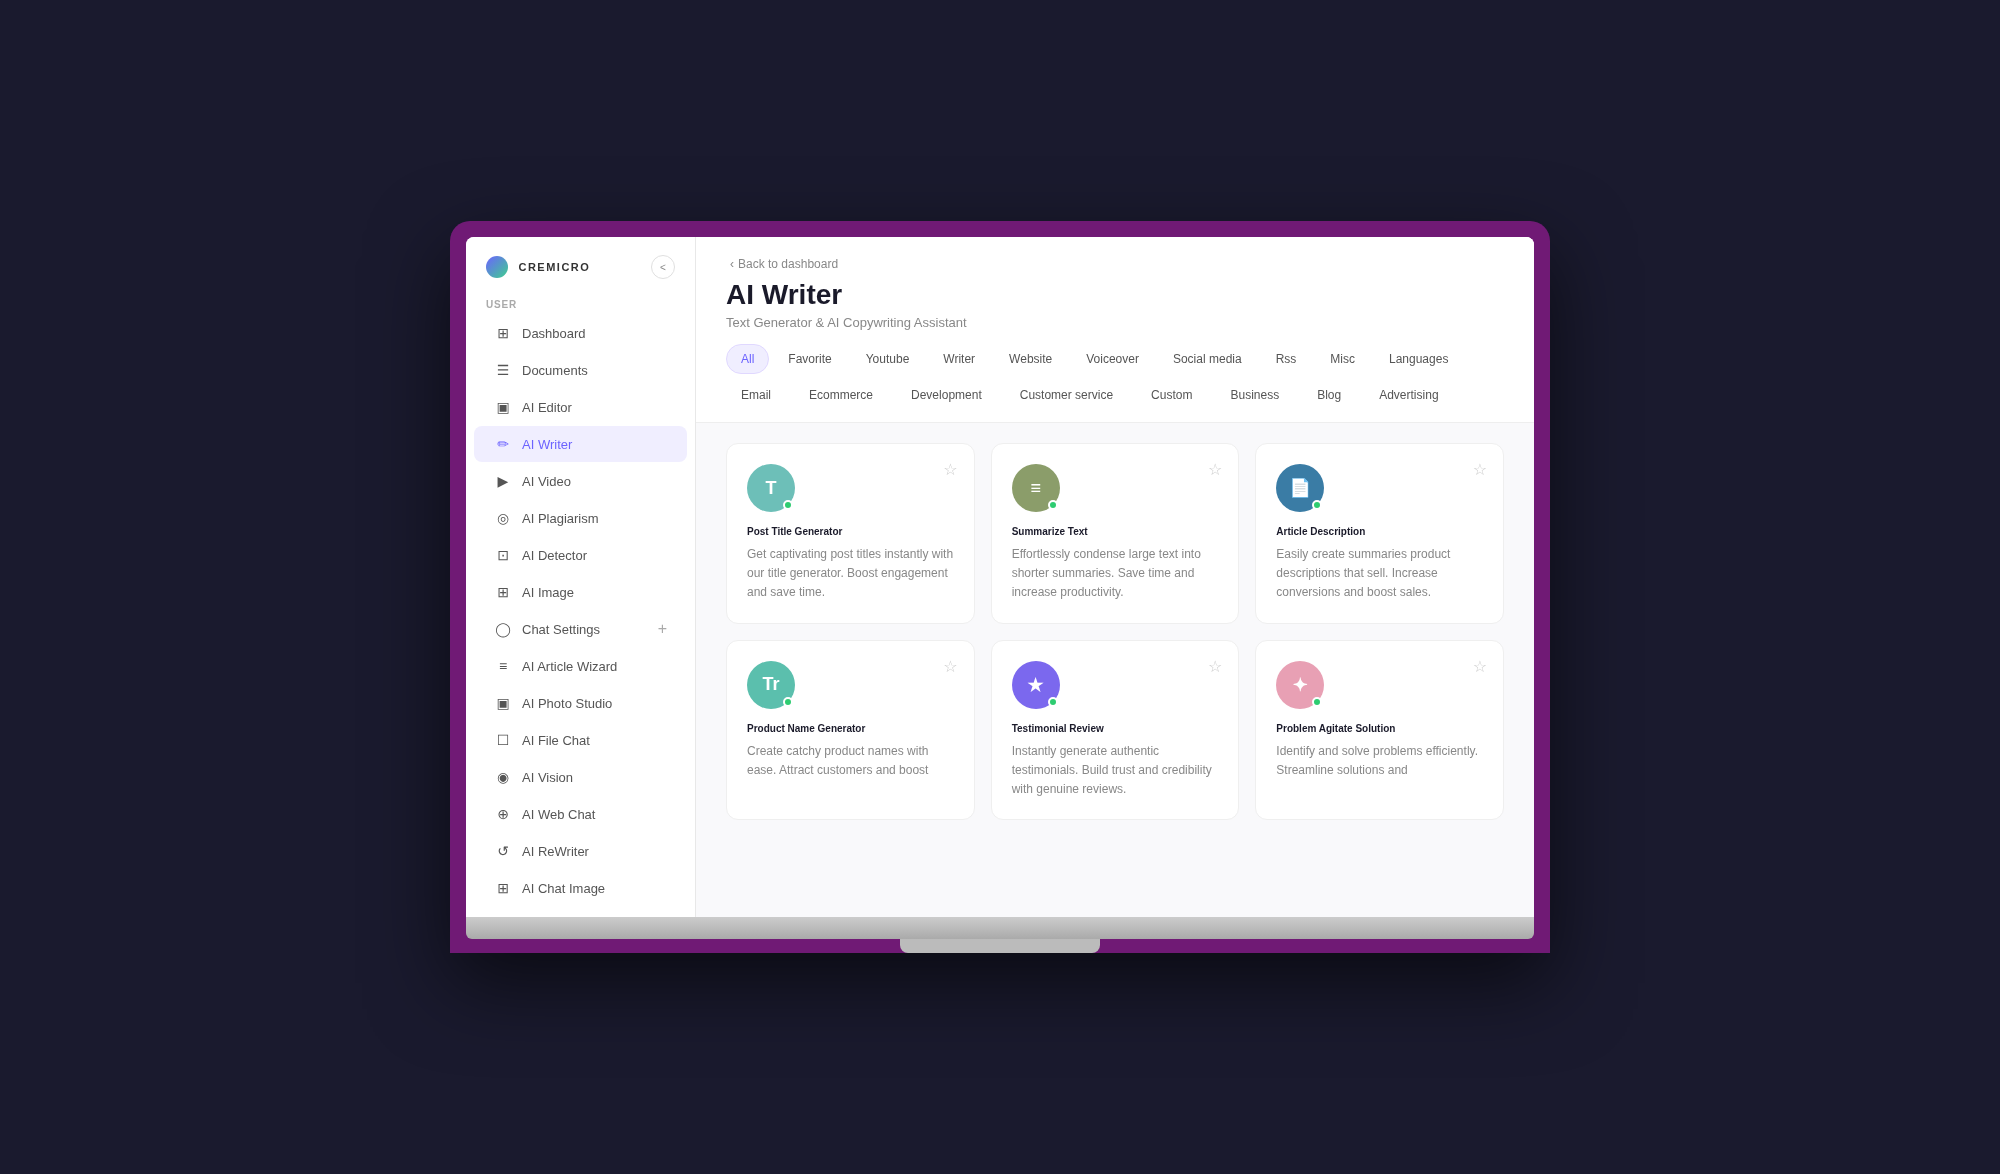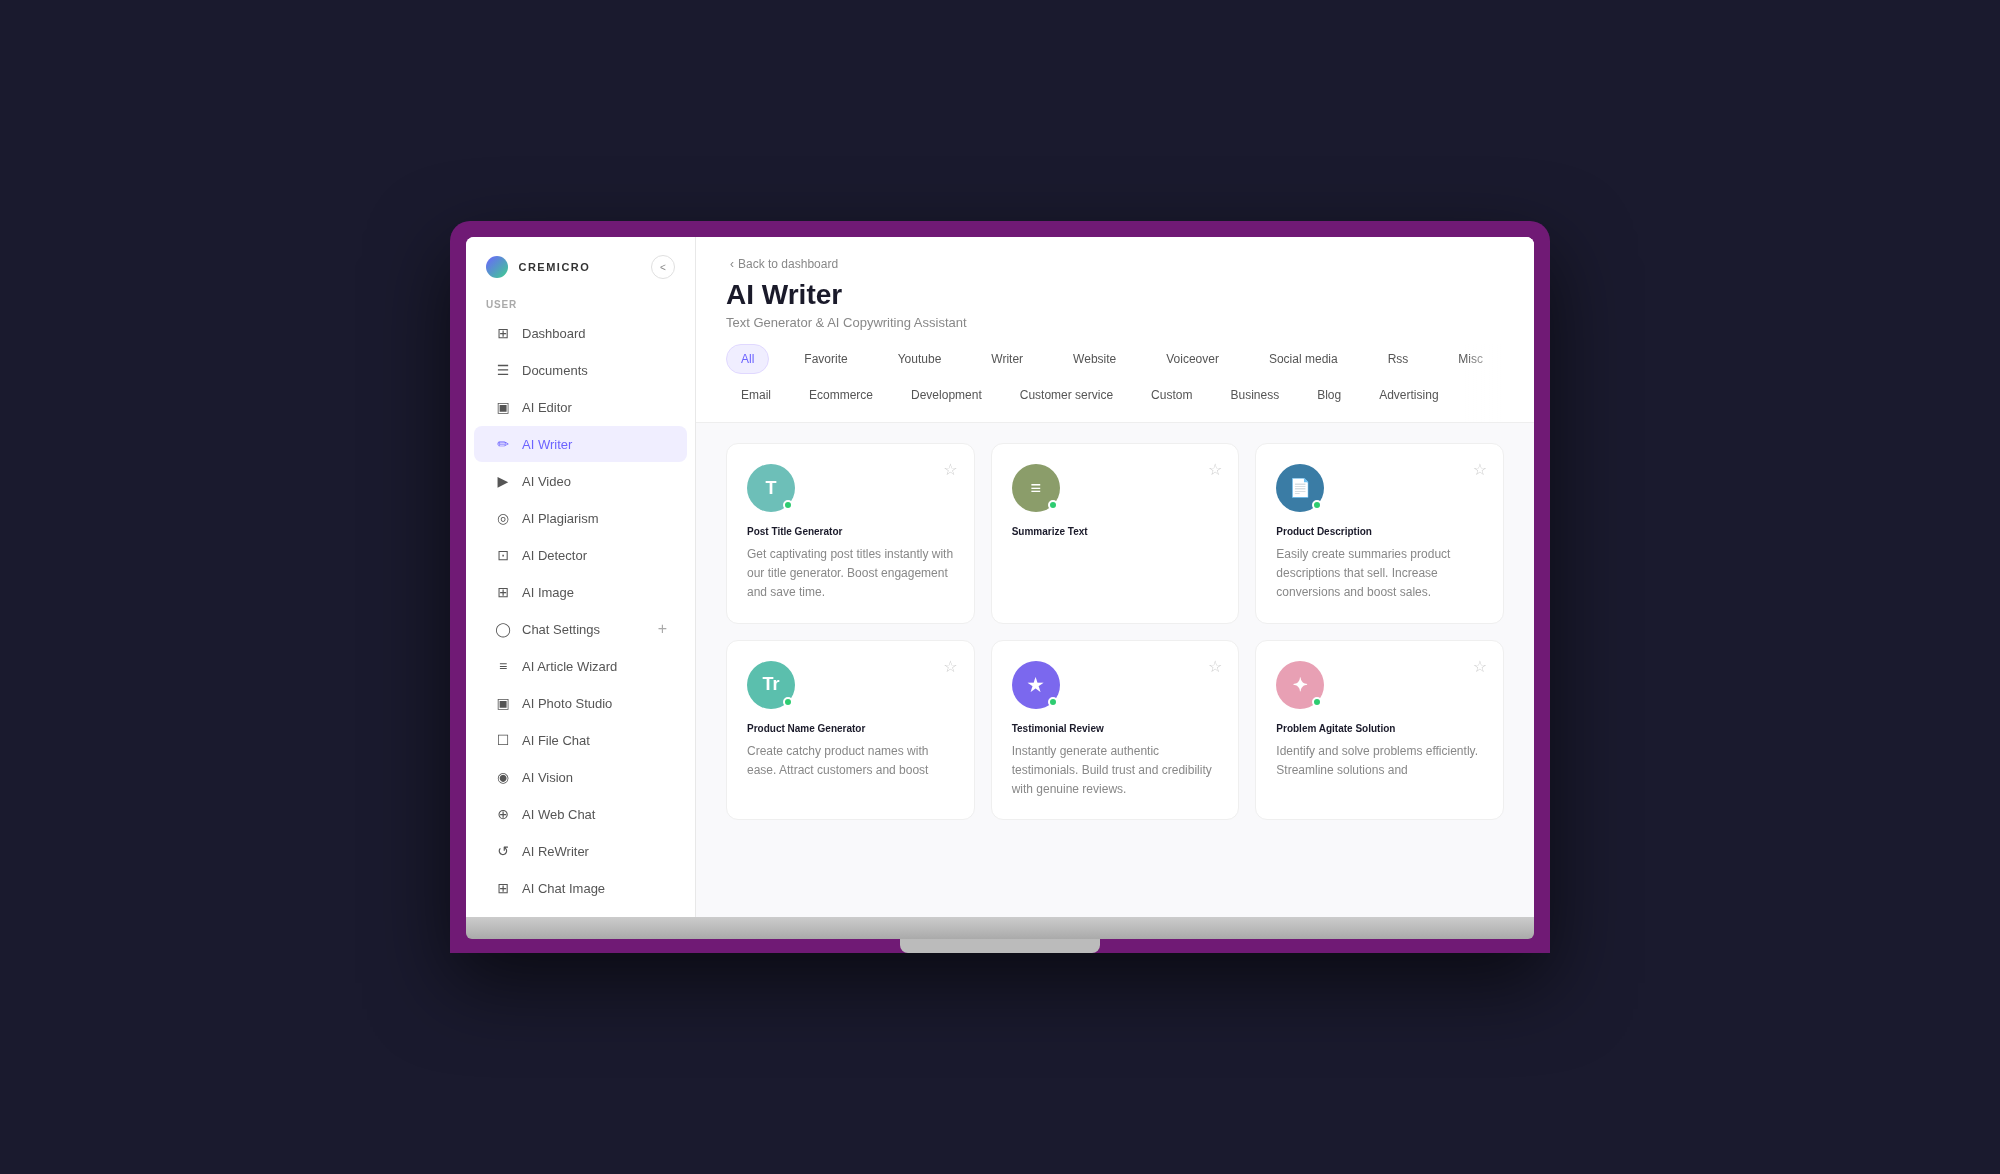--- a/index.html
+++ b/index.html
@@ -131,21 +131,21 @@
       color: #1a1a2a;
       margin-bottom: 4px;
     }
     .page-subtitle {
       font-size: 13px;
       color: #888;
       margin-bottom: 14px;
     }
     .tabs-row {
       display: flex;
-      gap: 20px;
+      gap: 4px;
       flex-wrap: nowrap;
       overflow-x: auto;
       scrollbar-width: none;
       padding-bottom: 0;
     }
     .tabs-row::-webkit-scrollbar { display: none; }
     .tab-btn {
       padding: 7px 14px;
       border-radius: 20px;
       border: 1px solid transparent;
@@ -408,28 +408,29 @@
     <div class="card-title">Post Title Generator</div>
     <div class="card-desc">Get captivating post titles instantly with our title generator. Boost engagement and save time.</div>
   </div>
             <div class="card">
     <span class="card-star">☆</span>
     <div class="card-icon-wrap bg-olive">
       ≡
       <span class="dot"></span>
     </div>
     <div class="card-title">Summarize Text</div>
+    <div class="card-desc">Effortlessly condense large text into shorter summaries. Save time and increase productivity.</div>
   </div>
             <div class="card">
     <span class="card-star">☆</span>
     <div class="card-icon-wrap bg-blue-dark">
       📄
       <span class="dot"></span>
     </div>
-    <div class="card-title">Product Description</div>
+    <div class="card-title">Article Description</div>
     <div class="card-desc">Easily create summaries product descriptions that sell. Increase conversions and boost sales.</div>
   </div>
             <div class="card">
     <span class="card-star">☆</span>
     <div class="card-icon-wrap bg-mint">
       Tr
       <span class="dot"></span>
     </div>
     <div class="card-title">Product Name Generator</div>
     <div class="card-desc">Create catchy product names with ease. Attract customers and boost</div>

